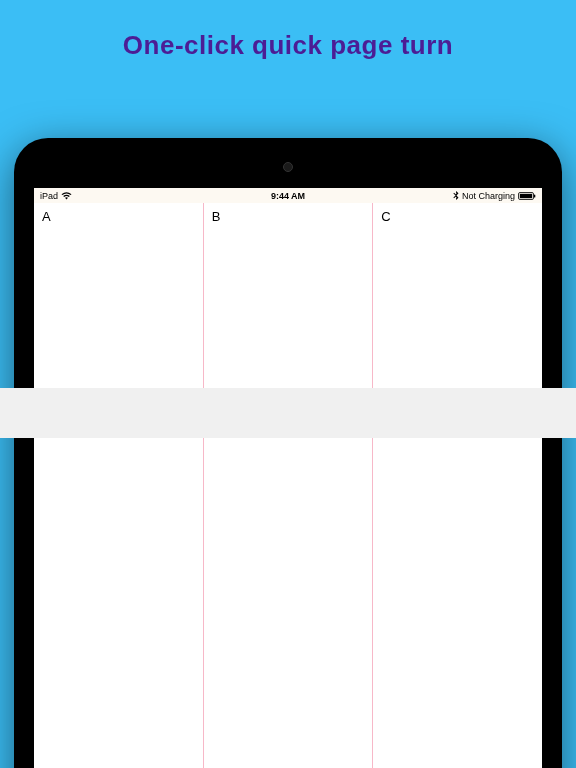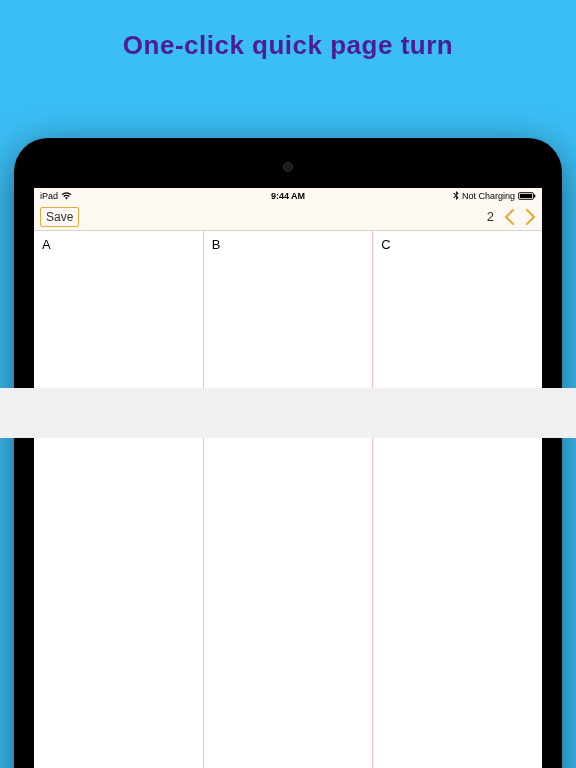--- a/index.html
+++ b/index.html
@@ -160,36 +160,20 @@
         <span class="battery-icon">
           <svg width="18" height="8" viewBox="0 0 18 8">
               <rect x="0.5" y="0.5" width="15" height="7" rx="1.5" fill="none" stroke="#000" stroke-width="0.8"></rect>
               <rect x="1.8" y="1.8" width="12.4" height="4.4" fill="#000"></rect>
               <rect x="16" y="2.5" width="1.3" height="3" rx="0.6" fill="#000"></rect>
             </svg>
         </span>
       </div>
     </div>
 
-    <div class="toolbar">
-      <button class="save-btn">Save</button>
-      <div class="toolbar-right">
-        <span class="page-num">2</span>
-        <span class="chevron">
-          <svg width="11" height="16" viewBox="0 0 11 16">
-              <path d="M9 1 L2 8 L9 15" fill="none" stroke="#e6a93a" stroke-width="2.2" stroke-linecap="round" stroke-linejoin="round"></path>
-            </svg>
-        </span>
-        <span class="chevron">
-          <svg width="11" height="16" viewBox="0 0 11 16">
-              <path d="M2 1 L9 8 L2 15" fill="none" stroke="#e6a93a" stroke-width="2.2" stroke-linecap="round" stroke-linejoin="round"></path>
-            </svg>
-        </span>
-      </div>
-    </div>
 
     <div class="content">
       <div class="col">A</div>
       <div class="col">B</div>
       <div class="col">C</div>
     </div>
 
   </div>
 </div>
 

